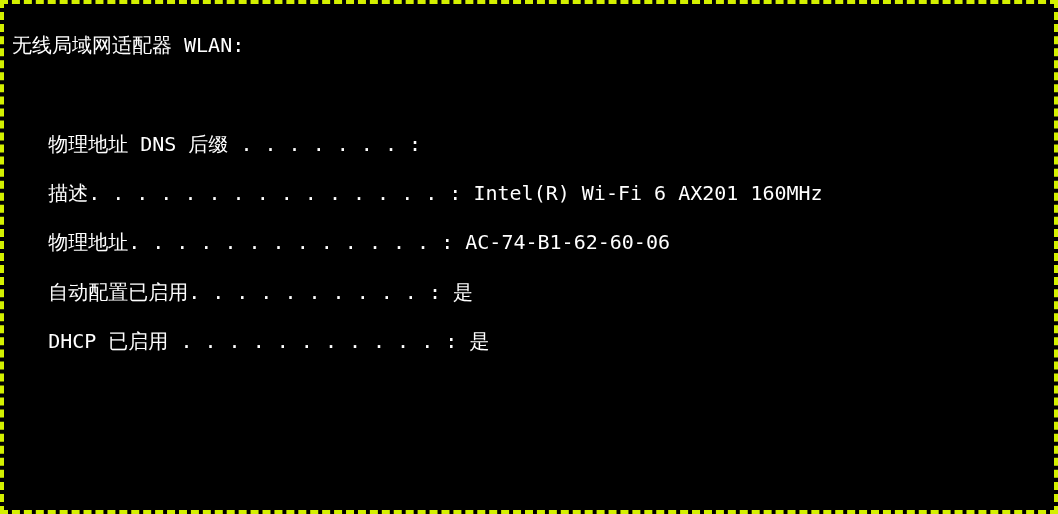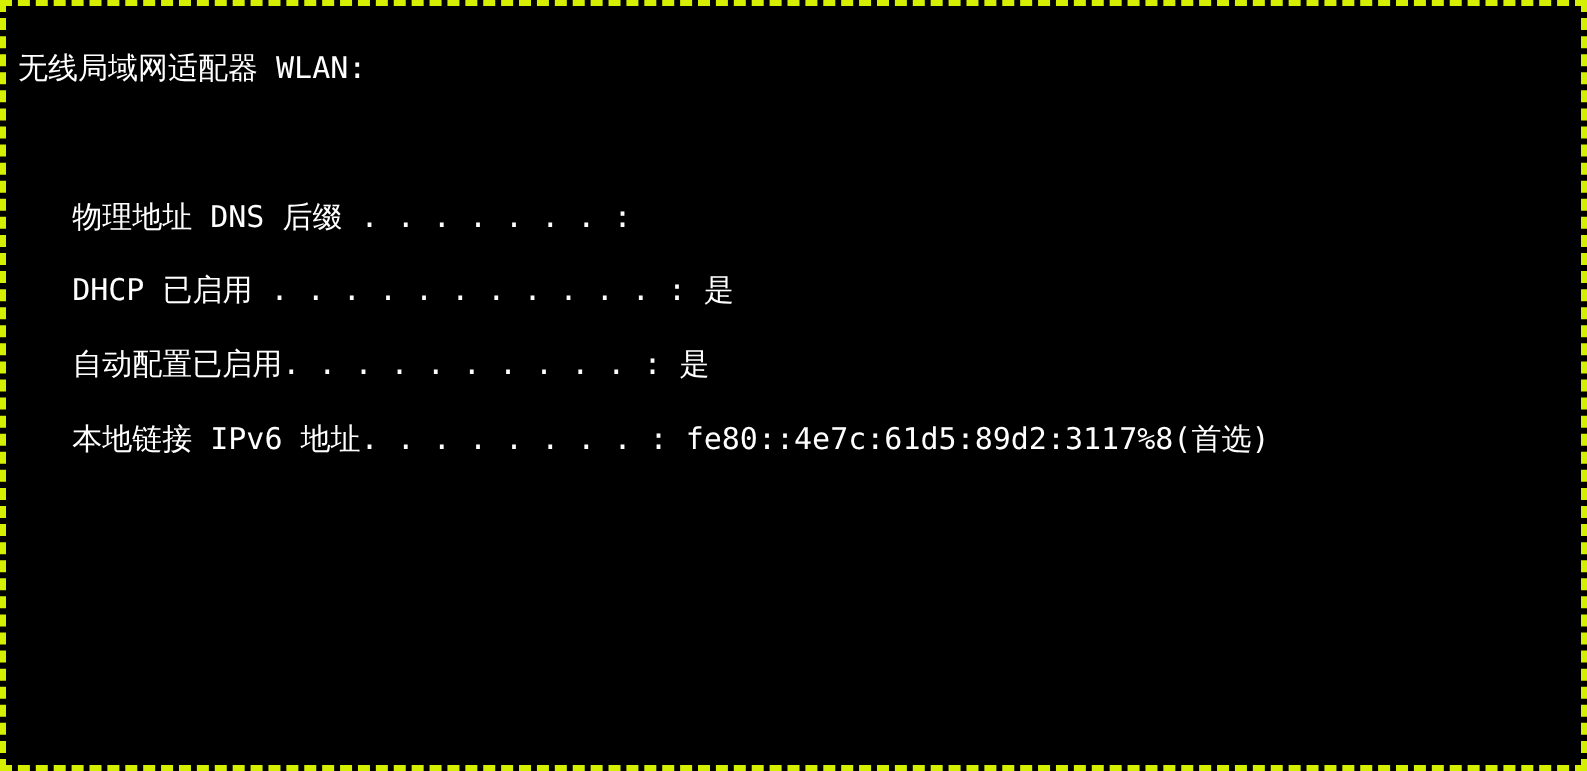--- a/index.html
+++ b/index.html
@@ -25,23 +25,24 @@
     display: block;
   }
 </style>
 </head>
 <body>
 
 <div class="terminal">
 <span class="line">无线局域网适配器 WLAN:</span>
 <span class="line"> </span>
 <span class="line">   <span>物理地址 DNS 后缀</span><span> . . . . . . . :</span> <span></span></span>
+<span class="line">   <span>描述</span><span>. . . . . . . . . . . . . . . :</span> <span>Intel(R) Wi-Fi 6 AX201 160MHz</span></span>
+<span class="line">   <span>物理地址</span><span>. . . . . . . . . . . . . :</span> <span>AC-74-B1-62-60-06</span></span>
+<span class="line">   <span>自动配置已启用</span><span>. . . . . . . . . . :</span> <span>是</span></span>
 <span class="line">   <span>DHCP 已启用</span><span> . . . . . . . . . . . :</span> <span>是</span></span>
-<span class="line">   <span>自动配置已启用</span><span>. . . . . . . . . . :</span> <span>是</span></span>
-<span class="line">   <span>本地链接 IPv6 地址</span><span>. . . . . . . . :</span> <span>fe80::4e7c:61d5:89d2:3117%8(首选)</span></span>
 
 
 
 
 
 
 
 
 
 

